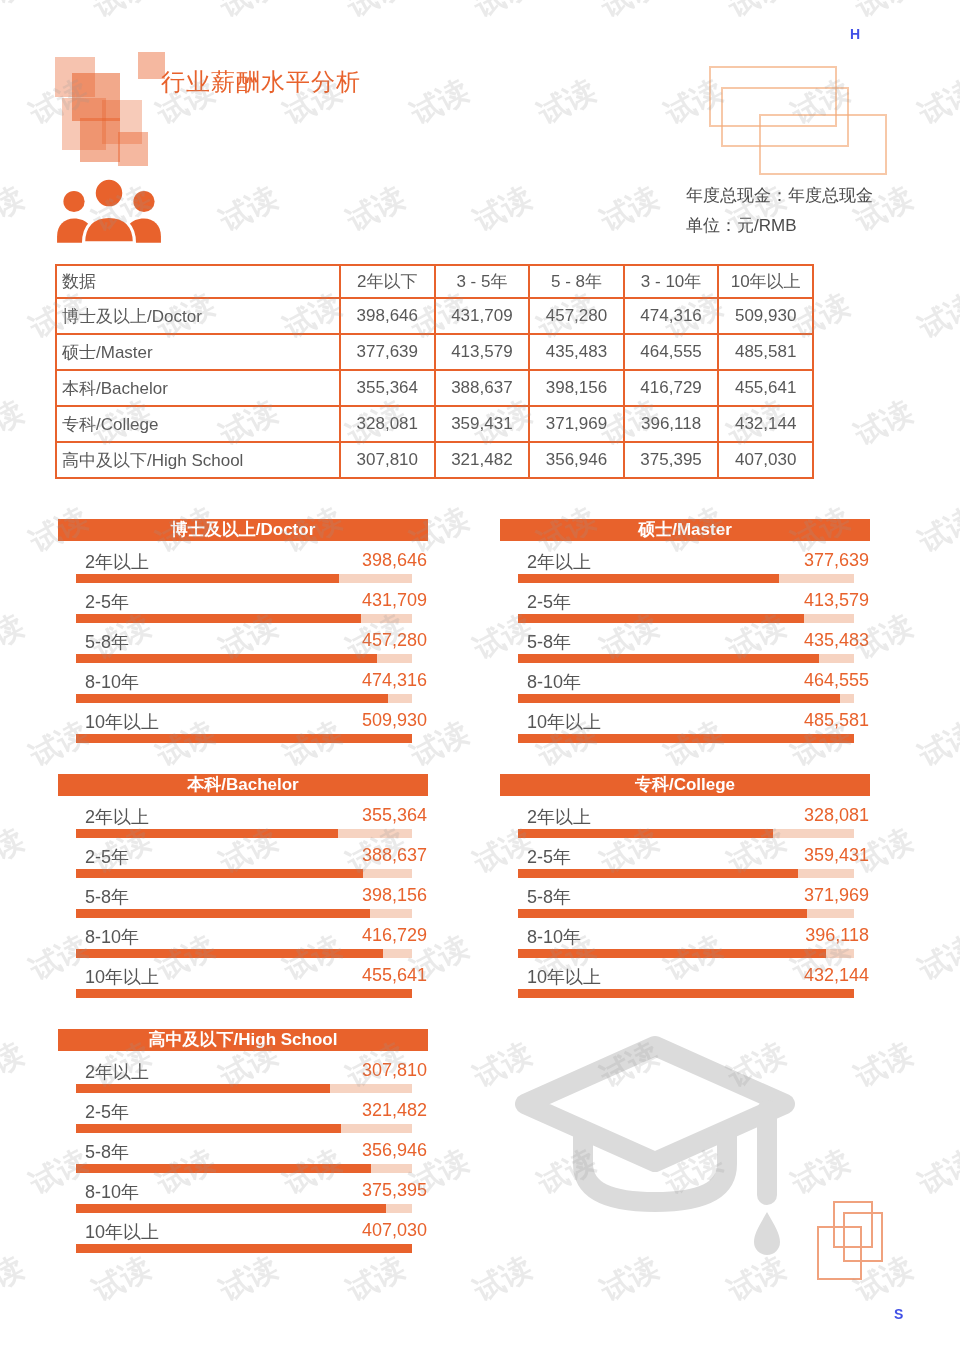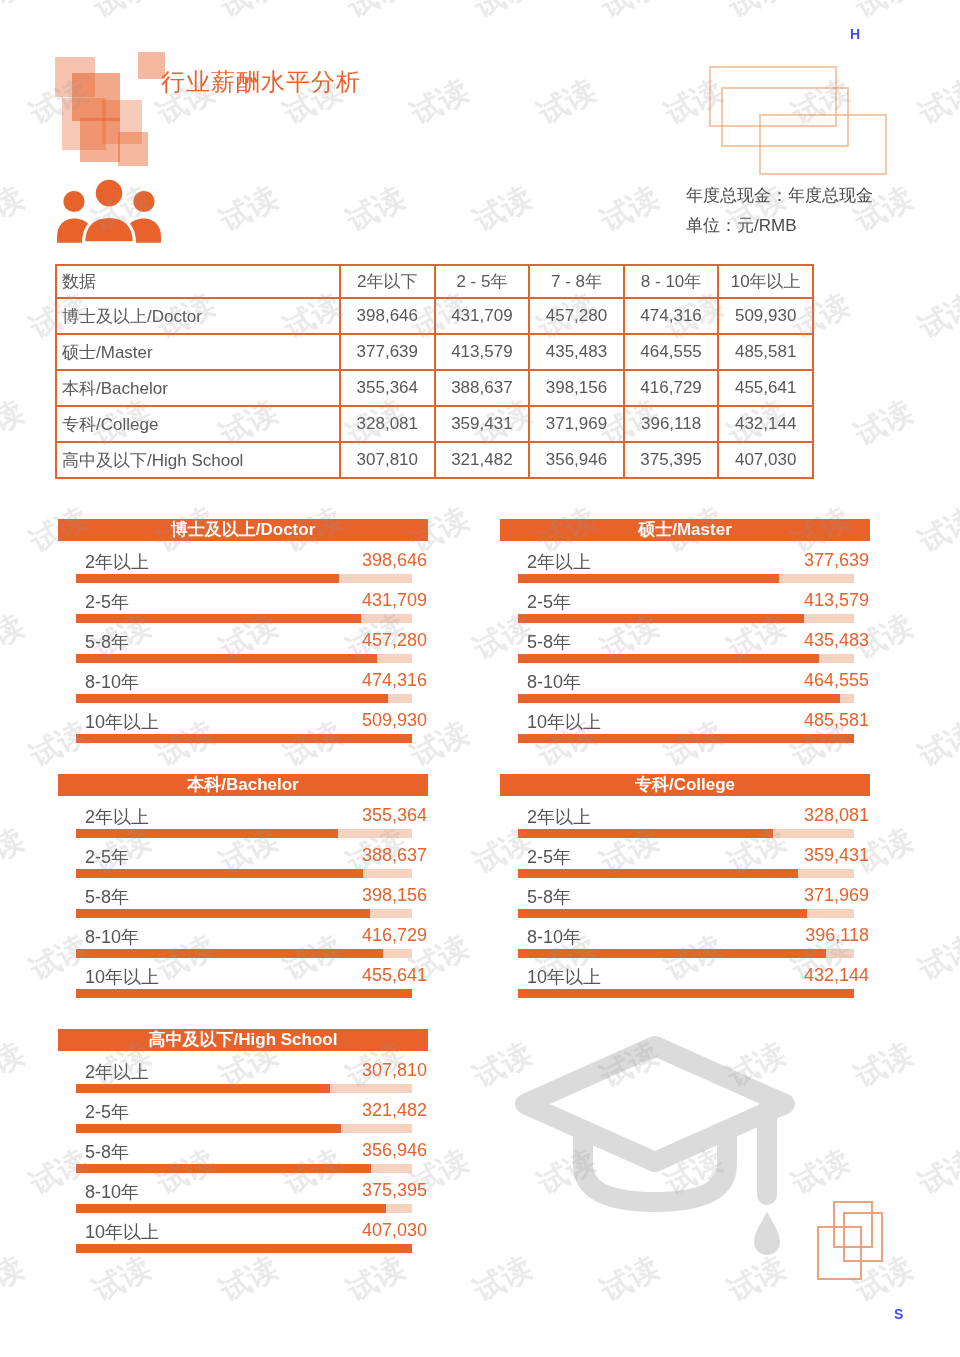--- a/index.html
+++ b/index.html
@@ -101,23 +101,23 @@
         <col class="col-num">
         <col class="col-num">
         <col class="col-num">
         <col class="col-num">
         <col class="col-num">
     </colgroup>
     <thead>
       <tr>
         <th class="rowlabel">数据</th>
         <th>2年以下</th>
-        <th>2 - 5年</th>
-        <th>7 - 8年</th>
-        <th>8 - 10年</th>
+        <th>3 - 5年</th>
+        <th>5 - 8年</th>
+        <th>3 - 10年</th>
         <th>10年以上</th>
       </tr>
     </thead>
     <tbody>
       <tr>
         <td class="rowlabel">博士及以上/Doctor</td>
         <td>398,646</td>
         <td>431,709</td>
         <td>457,280</td>
         <td>474,316</td>

